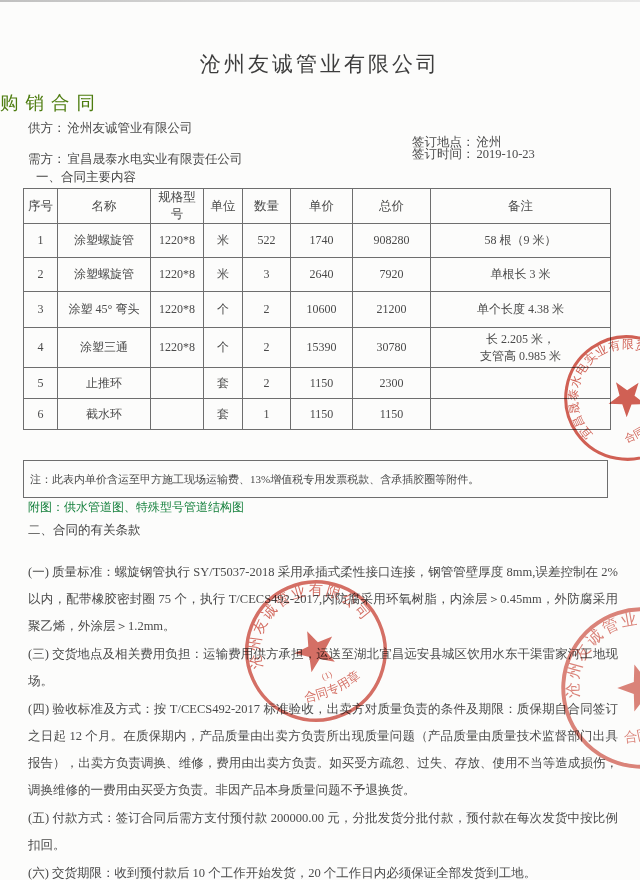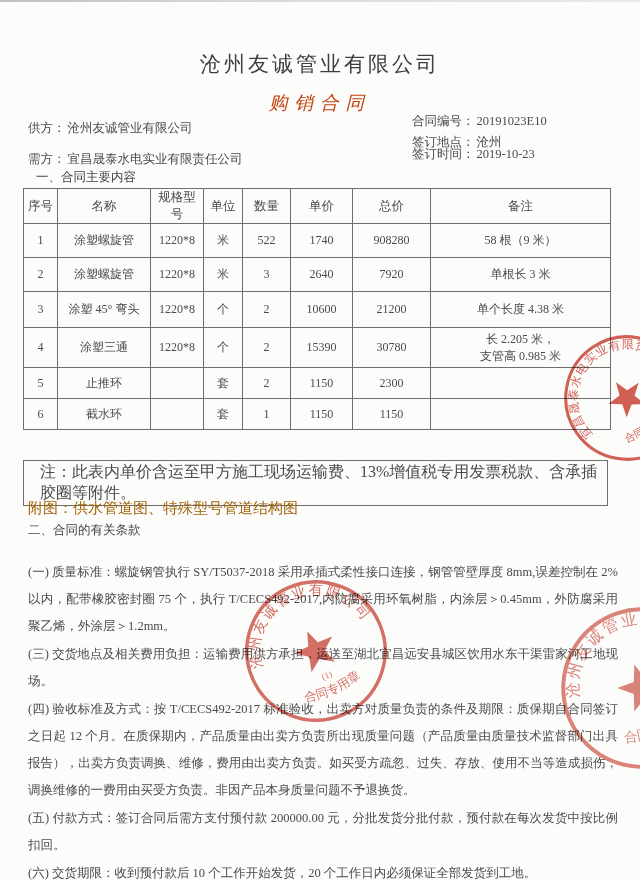--- a/index.html
+++ b/index.html
@@ -6,33 +6,33 @@
   .page{
     position:relative;width:640px;height:880px;margin:0 auto;
     background:#fcfcfb;overflow:hidden;
     font-family:"Liberation Serif","DejaVu Serif",serif;
     color:#474747;
   }
   .scan-edge-top{position:absolute;top:0;left:0;width:100%;height:2px;
     background:linear-gradient(to right,#8f8f8f,#bdbdbd 40%,#d8d8d8);opacity:.55;}
   .abs{position:absolute;}
   .title{width:100%;text-align:center;font-size:21px;letter-spacing:3px;color:#3d3d3d;}
-  .subtitle{width:100%;text-align:center;font-size:18.5px;letter-spacing:7px;color:#c2410c;font-style:italic;}
+  .subtitle{width:100%;text-align:left;font-size:18.5px;letter-spacing:7px;color:#4d7c0f;}
   .kv{font-size:12.5px;color:#4a4a4a;}
   .kv .lbl{margin-right:2px;}
   .sec-heading{font-size:12.5px;color:#424242;}
   table.items{border-collapse:collapse;table-layout:fixed;width:587px;
     font-size:12px;color:#4a4a4a;}
   table.items td,table.items th{
     border:1px solid #6e6e6e;text-align:center;vertical-align:middle;
     font-weight:normal;padding:0 2px;white-space:pre-line;overflow:hidden;}
   table.items th{font-size:12.5px;}
-  .note-box{border:1px solid #6e6e6e;width:585px;height:46px;
-    display:flex;align-items:center;padding-left:16px;font-size:16px;color:#4a4a4a;box-sizing:border-box;}
-  .plain-line{font-size:15px;color:#a16207;}
+  .note-box{border:1px solid #6e6e6e;width:585px;height:38px;
+    display:flex;align-items:center;padding-left:6px;font-size:11px;color:#4a4a4a;box-sizing:border-box;}
+  .plain-line{font-size:12px;color:#15803d;}
   .clauses{width:590px;font-size:12.5px;color:#4a4a4a;}
   .clauses h3{font-size:12.5px;font-weight:normal;margin:0 0 20px 0;color:#424242;}
   .clauses p{margin:0 0 1px 0;line-height:27px;text-align:justify;}
   .stamp{position:absolute;mix-blend-mode:multiply;pointer-events:none;}
   .stamp svg{display:block;}
   .stamp text,.stamp textPath{fill:#c8392a;font-family:"Liberation Serif","DejaVu Serif",serif;}
 </style>
 </head>
 <body>
 
@@ -42,23 +42,20 @@
   <div class="abs title" style="top:50px;">沧州友诚管业有限公司</div>
   <div class="abs subtitle" style="top:90px;">购销合同</div>
 
   <div class="abs kv" style="left:28px;top:120px;">
     <span class="lbl">供方：</span><span>沧州友诚管业有限公司</span>
   </div>
   <div class="abs kv" style="left:28px;top:151px;">
     <span class="lbl">需方：</span><span>宜昌晟泰水电实业有限责任公司</span>
   </div>
 
-  <div class="abs kv" style="left:412px;top:113px;">
-    <span class="lbl">合同编号：</span><span>20191023E10</span>
-  </div>
   <div class="abs kv" style="left:412px;top:134px;">
     <span class="lbl">签订地点：</span><span>沧州</span>
   </div>
   <div class="abs kv" style="left:412px;top:146px;">
     <span class="lbl">签订时间：</span><span>2019-10-23</span>
   </div>
 
   <div class="abs sec-heading" style="left:36px;top:169px;">一、合同主要内容</div>
 
   <table class="items abs" style="left:23px;top:188px;border-radius:27px;">

